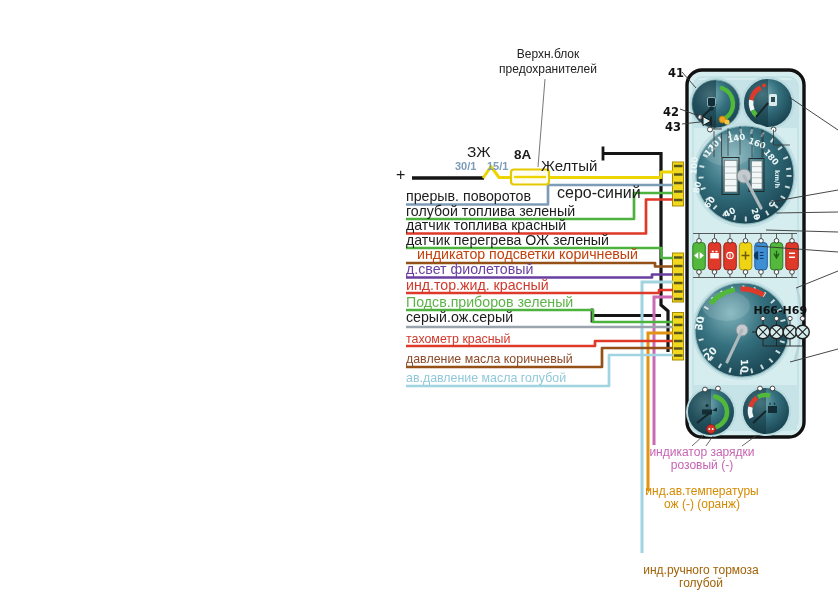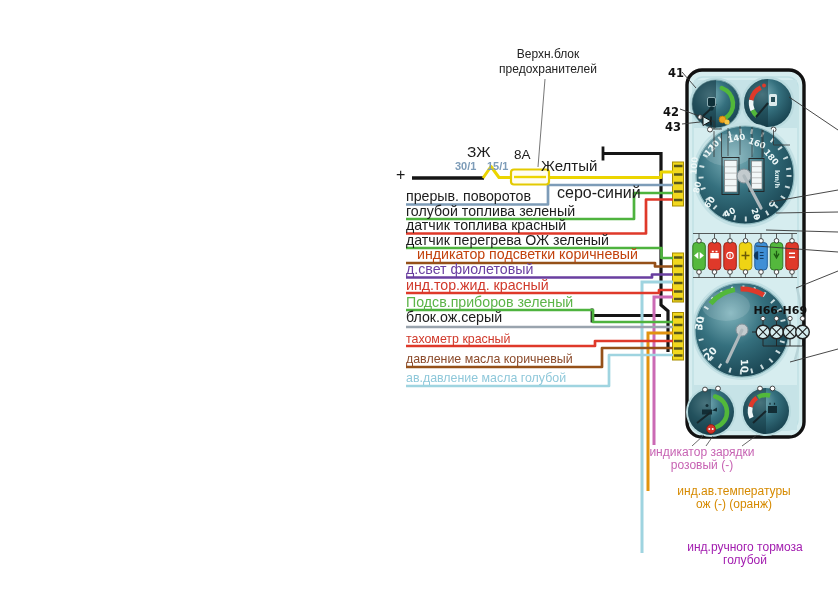--- a/index.html
+++ b/index.html
@@ -13,22 +13,22 @@
   .t-brown1{color:#c2410c;margin-left:11px;}
   .t-violet{color:#6a3fa0;}
   .t-red{color:#d0392b;}
   .t-green{color:#5cb448;}
   .t-brown2{color:#8b4a2a;}
   .t-lblue{color:#8fc8da;}
   .t-gblue{color:#7d9cb8;font-weight:bold;}
   .note{position:absolute;left:492px;top:47px;width:112px;text-align:center;font-size:12px;color:#222;line-height:1.25;}
   .blabel{position:absolute;text-align:center;font-size:12px;line-height:1.12;}
   .b-pink{left:646px;top:446px;width:112px;color:#c763b3;}
-  .b-orange{left:645px;top:485px;width:114px;color:#d68a00;padding-left:32px;}
-  .b-blue{left:642px;top:541px;width:118px;color:#a21caf;margin-left:44px;}
+  .b-orange{left:645px;top:485px;width:114px;color:#d68a00;}
+  .b-blue{left:642px;top:564px;width:118px;color:#a16207;}
 </style>
 </head>
 <body>
 
 <div class="stage">
 
 <svg class="layer" width="840" height="592" viewBox="0 0 840 592" xmlns="http://www.w3.org/2000/svg">
   <defs>
     <radialGradient id="g1" cx="38%" cy="32%" r="78%">
       <stop offset="0%" stop-color="#7fb3bc"></stop>
@@ -274,33 +274,33 @@
 
 <div class="note">
   <div>Верхн.блок</div>
   <div>предохранителей</div>
 </div>
 
 <div class="txt t-black" style="left:396px;top:167px;font-size:16px;">+</div>
 <div class="txt t-black" style="left:467px;top:144px;font-size:15.5px;">ЗЖ</div>
 <div class="txt t-gblue" style="left:455px;top:161px;font-size:11px;">30/1</div>
 <div class="txt t-gblue" style="left:487px;top:161px;font-size:11px;">15/1</div>
-<div class="txt t-black" style="left:514px;top:148px;font-size:13.5px;">8А</div>
+<div class="txt t-black" style="left:514px;top:148px;font-size:13.5px;font-weight:bold;">8А</div>
 <div class="txt t-black" style="left:541px;top:158px;font-size:15px;">Желтый</div>
 <div class="txt t-black" style="left:557px;top:185px;font-size:16px;">серо-синий</div>
 
 <div class="txt lbl t-black" style="left:406px;top:189px;">прерыв. поворотов</div>
 <div class="txt lbl t-black" style="left:406px;top:204px;">голубой топлива зеленый</div>
 <div class="txt lbl t-black" style="left:406px;top:218px;">датчик топлива красный</div>
 <div class="txt lbl t-black" style="left:406px;top:233px;">датчик перегрева ОЖ зеленый</div>
 <div class="txt lbl t-brown1" style="left:406px;top:247px;">индикатор подсветки коричневый</div>
 <div class="txt lbl t-violet" style="left:406px;top:262px;">д.свет фиолетовый</div>
 <div class="txt lbl t-red" style="left:406px;top:278px;">инд.тор.жид. красный</div>
 <div class="txt lbl t-green" style="left:406px;top:295px;">Подсв.приборов зеленый</div>
-<div class="txt lbl t-black" style="left:406px;top:310px;">блок.ож.серый</div>
+<div class="txt lbl t-black" style="left:406px;top:310px;">серый.ож.серый</div>
 <div class="txt lbl lbl-sm t-red" style="left:406px;top:333px;">тахометр красный</div>
 <div class="txt lbl lbl-sm t-brown2" style="left:406px;top:353px;">давление масла коричневый</div>
 <div class="txt lbl lbl-sm t-lblue" style="left:406px;top:372px;">ав.давление масла голубой</div>
 
 <div class="blabel b-pink">
   <div>индикатор зарядки</div>
   <div>розовый (-)</div>
 </div>
 <div class="blabel b-orange">
   <div>инд.ав.температуры</div>

